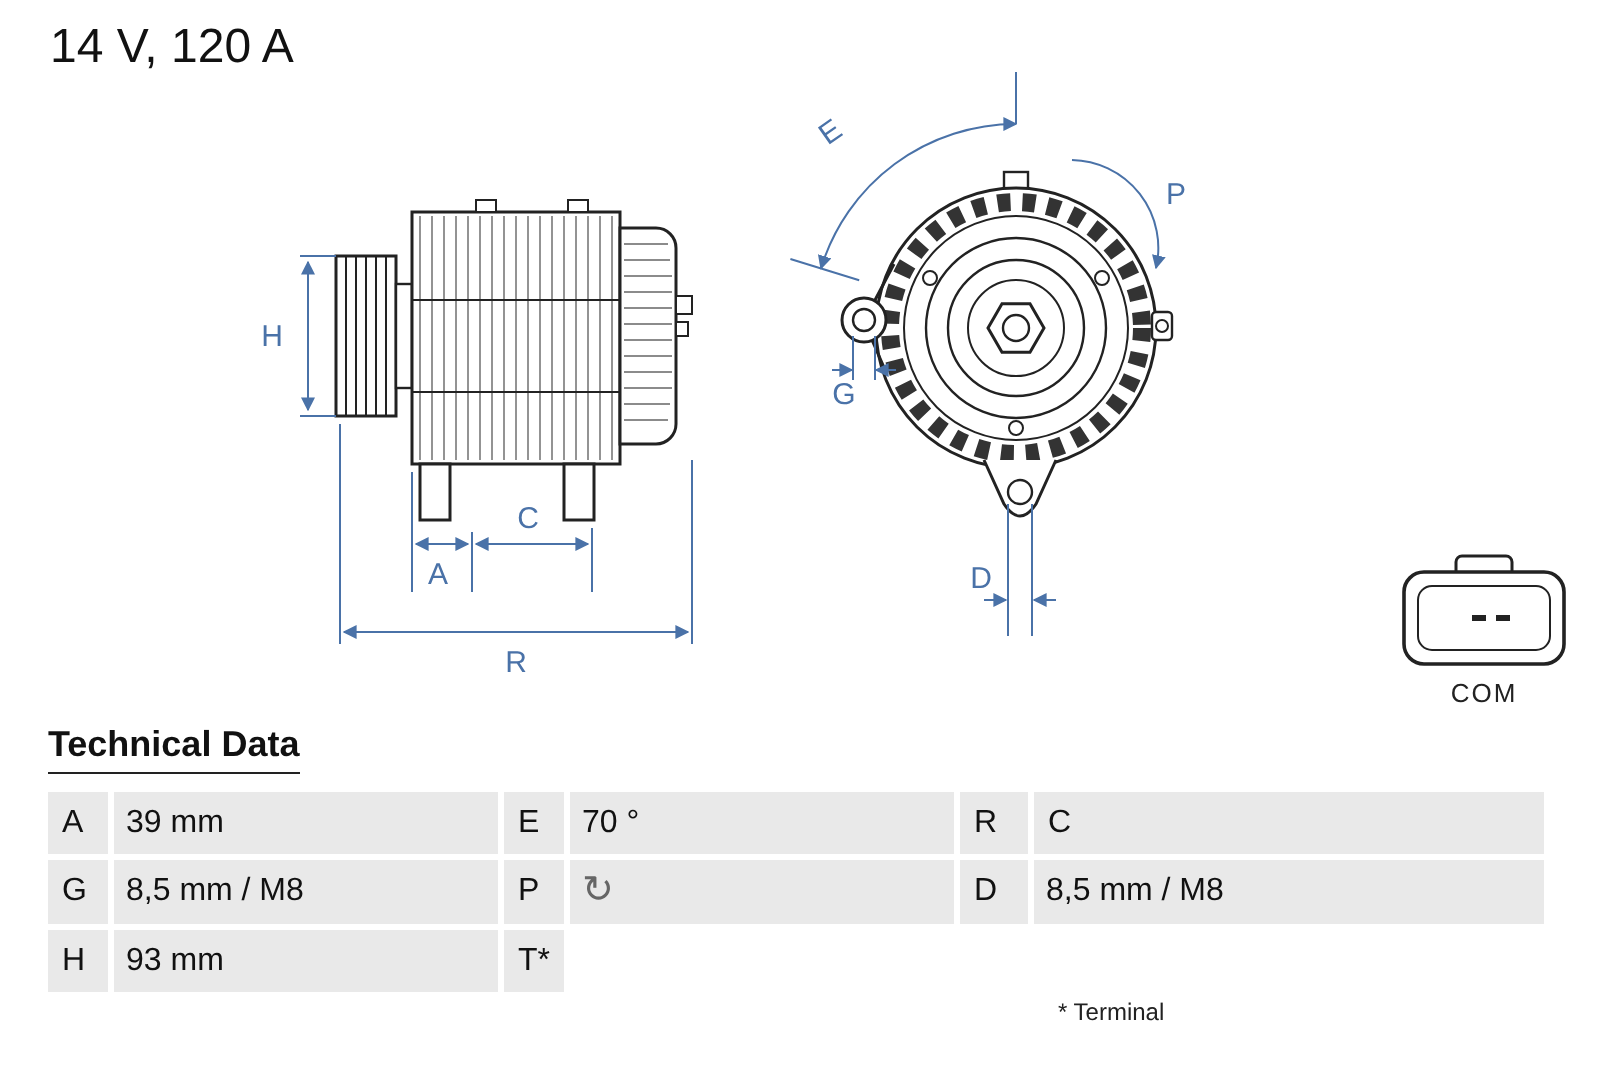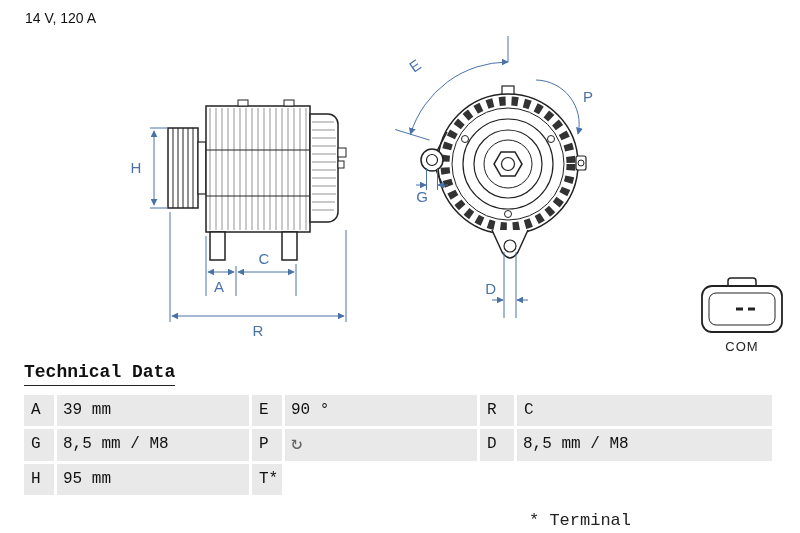--- a/index.html
+++ b/index.html
@@ -1,29 +1,29 @@
 <!DOCTYPE html>
 <html><head>
 <meta charset="utf-8">
 <style>
   html,body{margin:0;padding:0;background:#fff;}
   .page{position:relative;width:800px;height:533px;background:#fff;
         font-family:"Liberation Sans",sans-serif;color:#111;overflow:hidden;}
-  .rating{position:absolute;left:25px;top:10px;font-size:14px;color:#111;}
+  .rating{position:absolute;left:25px;top:10px;font-size:24px;color:#111;}
   svg{position:absolute;left:0;top:0;}
   svg text{font-family:"Liberation Sans",sans-serif;}
   .dim-label{fill:#4a72a8;font-size:15px;}
-  .tech{position:absolute;left:24px;top:362px;width:748px;font-family:Liberation Mono, monospace;}
+  .tech{position:absolute;left:24px;top:362px;width:748px;}
   .tech-title{display:inline-block;font-size:18px;font-weight:bold;color:#111;
               border-bottom:1.5px solid #222;padding-bottom:3px;margin-bottom:9px;}
   .grid{display:grid;grid-template-columns:30px 192px 30px 192px 34px 1fr;gap:3px;}
   .cell{background:#e9e9e9;padding:4px 6px;font-size:16px;line-height:23px;color:#111;}
   .cell.key{padding-left:7px;}
   .rot{font-size:19px;color:#666;line-height:23px;}
-  .footnote{margin-left:505px;margin-top:16px;font-size:17px;color:#222;}
+  .footnote{margin-left:505px;margin-top:3px;font-size:12px;color:#222;}
 </style>
 </head>
 <body>
 
 <div class="page">
 
   <div class="rating">14 V, 120 A</div>
 
   <svg width="800" height="360" viewBox="0 0 800 360">
     <defs>
@@ -118,31 +118,31 @@
     </g>
   </svg>
 
   <div class="tech">
     <div class="tech-title">Technical Data</div>
     <div class="grid">
 
       <div class="cell key">A</div>
       <div class="cell val">39 mm</div>
       <div class="cell key">E</div>
-      <div class="cell val">90 °</div>
+      <div class="cell val">70 °</div>
       <div class="cell key">R</div>
 
       <div class="cell key">C</div>
       <div class="cell key">G</div>
       <div class="cell val">8,5 mm / M8</div>
       <div class="cell key">P</div>
       <div class="cell val"><span class="rot">↻</span></div>
 
       <div class="cell key">D</div>
       <div class="cell val">8,5 mm / M8</div>
       <div class="cell key">H</div>
-      <div class="cell val">95 mm</div>
+      <div class="cell val">93 mm</div>
       <div class="cell key">T*</div>
     </div>
     <div class="footnote">* Terminal</div>
   </div>
 
 </div>
 
 </body></html>

